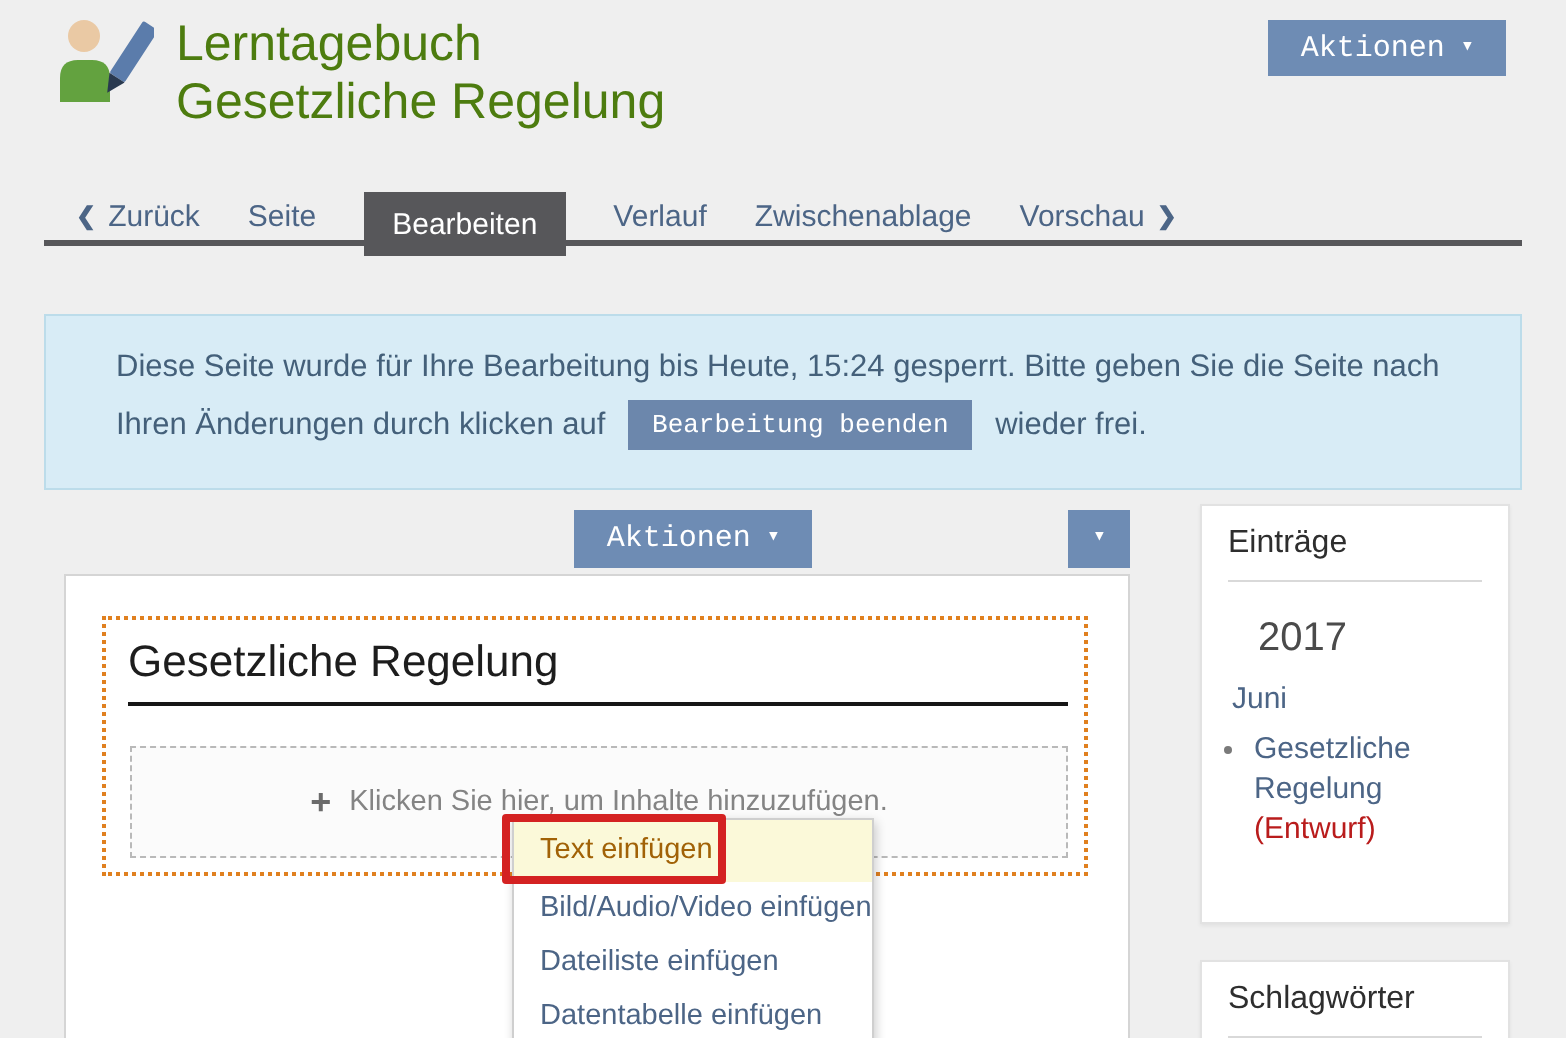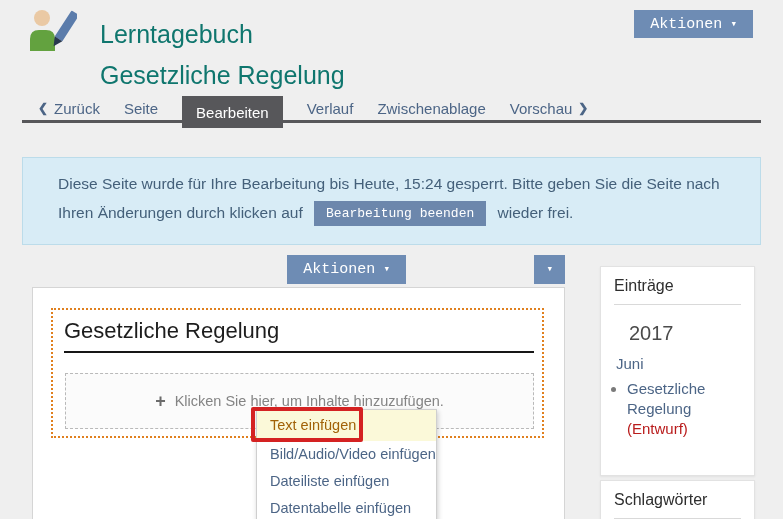--- a/index.html
+++ b/index.html
@@ -9,21 +9,21 @@
     background:#efefef;
     font-family:"Liberation Sans", sans-serif;
     position:relative; overflow:hidden;
     color:#333;
   }
 
   
   .app-icon { position:absolute; left:29px; top:9px; width:48px; height:42px; }
   .titles   { position:absolute; left:88px; top:8px; }
   .titles h1, .titles h2 {
-    margin:12px; font-weight:400; font-size:25px; line-height:29px; color:#0f766e;
+    margin:0; font-weight:400; font-size:25px; line-height:29px; color:#4d7c0f;
   }
   .btn {
     display:inline-flex; align-items:center; gap:8px;
     background:#6e8cb4; color:#fff; border:none; border-radius:0;
     font-family:Liberation Mono, monospace; font-size:15px;
     padding:0 16px; height:28px; cursor:pointer; white-space:nowrap;
   }
   .btn .caret { font-size:11px; line-height:1; }
   .hdr-actions { position:absolute; top:10px; right:30px; }
 
@@ -98,21 +98,21 @@
     position:absolute; left:-6px; top:-3px; width:112px; height:35px;
     border:4px solid #d42222; border-radius:2px; pointer-events:none;
   }
 
   
   .side-card {
     position:absolute; left:600px; width:155px;
     background:#fff; border:1px solid #e2e2e2;
     box-shadow:0 1px 2px rgba(0,0,0,0.06);
   }
-  .card-entries  { top:266px; height:210px; }
+  .card-entries  { top:252px; height:210px; }
   .card-keywords { top:480px; height:60px; }
   .side-title {
     font-size:16px; color:#2e2e2e; padding:10px 13px 9px; margin:0; font-weight:400;
   }
   .side-sep { border:none; border-top:1px solid #d9d9d9; margin:0 13px; }
   .entry-year  { font-size:20px; color:#4b4b4b; margin:17px 0 0 28px; }
   .entry-month { font-size:15px; color:#4c6586; margin:10px 0 0 15px; cursor:pointer; }
   .entry-list  { margin:7px 0 0 0; padding-left:26px; font-size:15px; line-height:20px; }
   .entry-list li { color:#7a7a7a; }
   .entry-link  { color:#4c6586; text-decoration:none; cursor:pointer; display:inline; }

